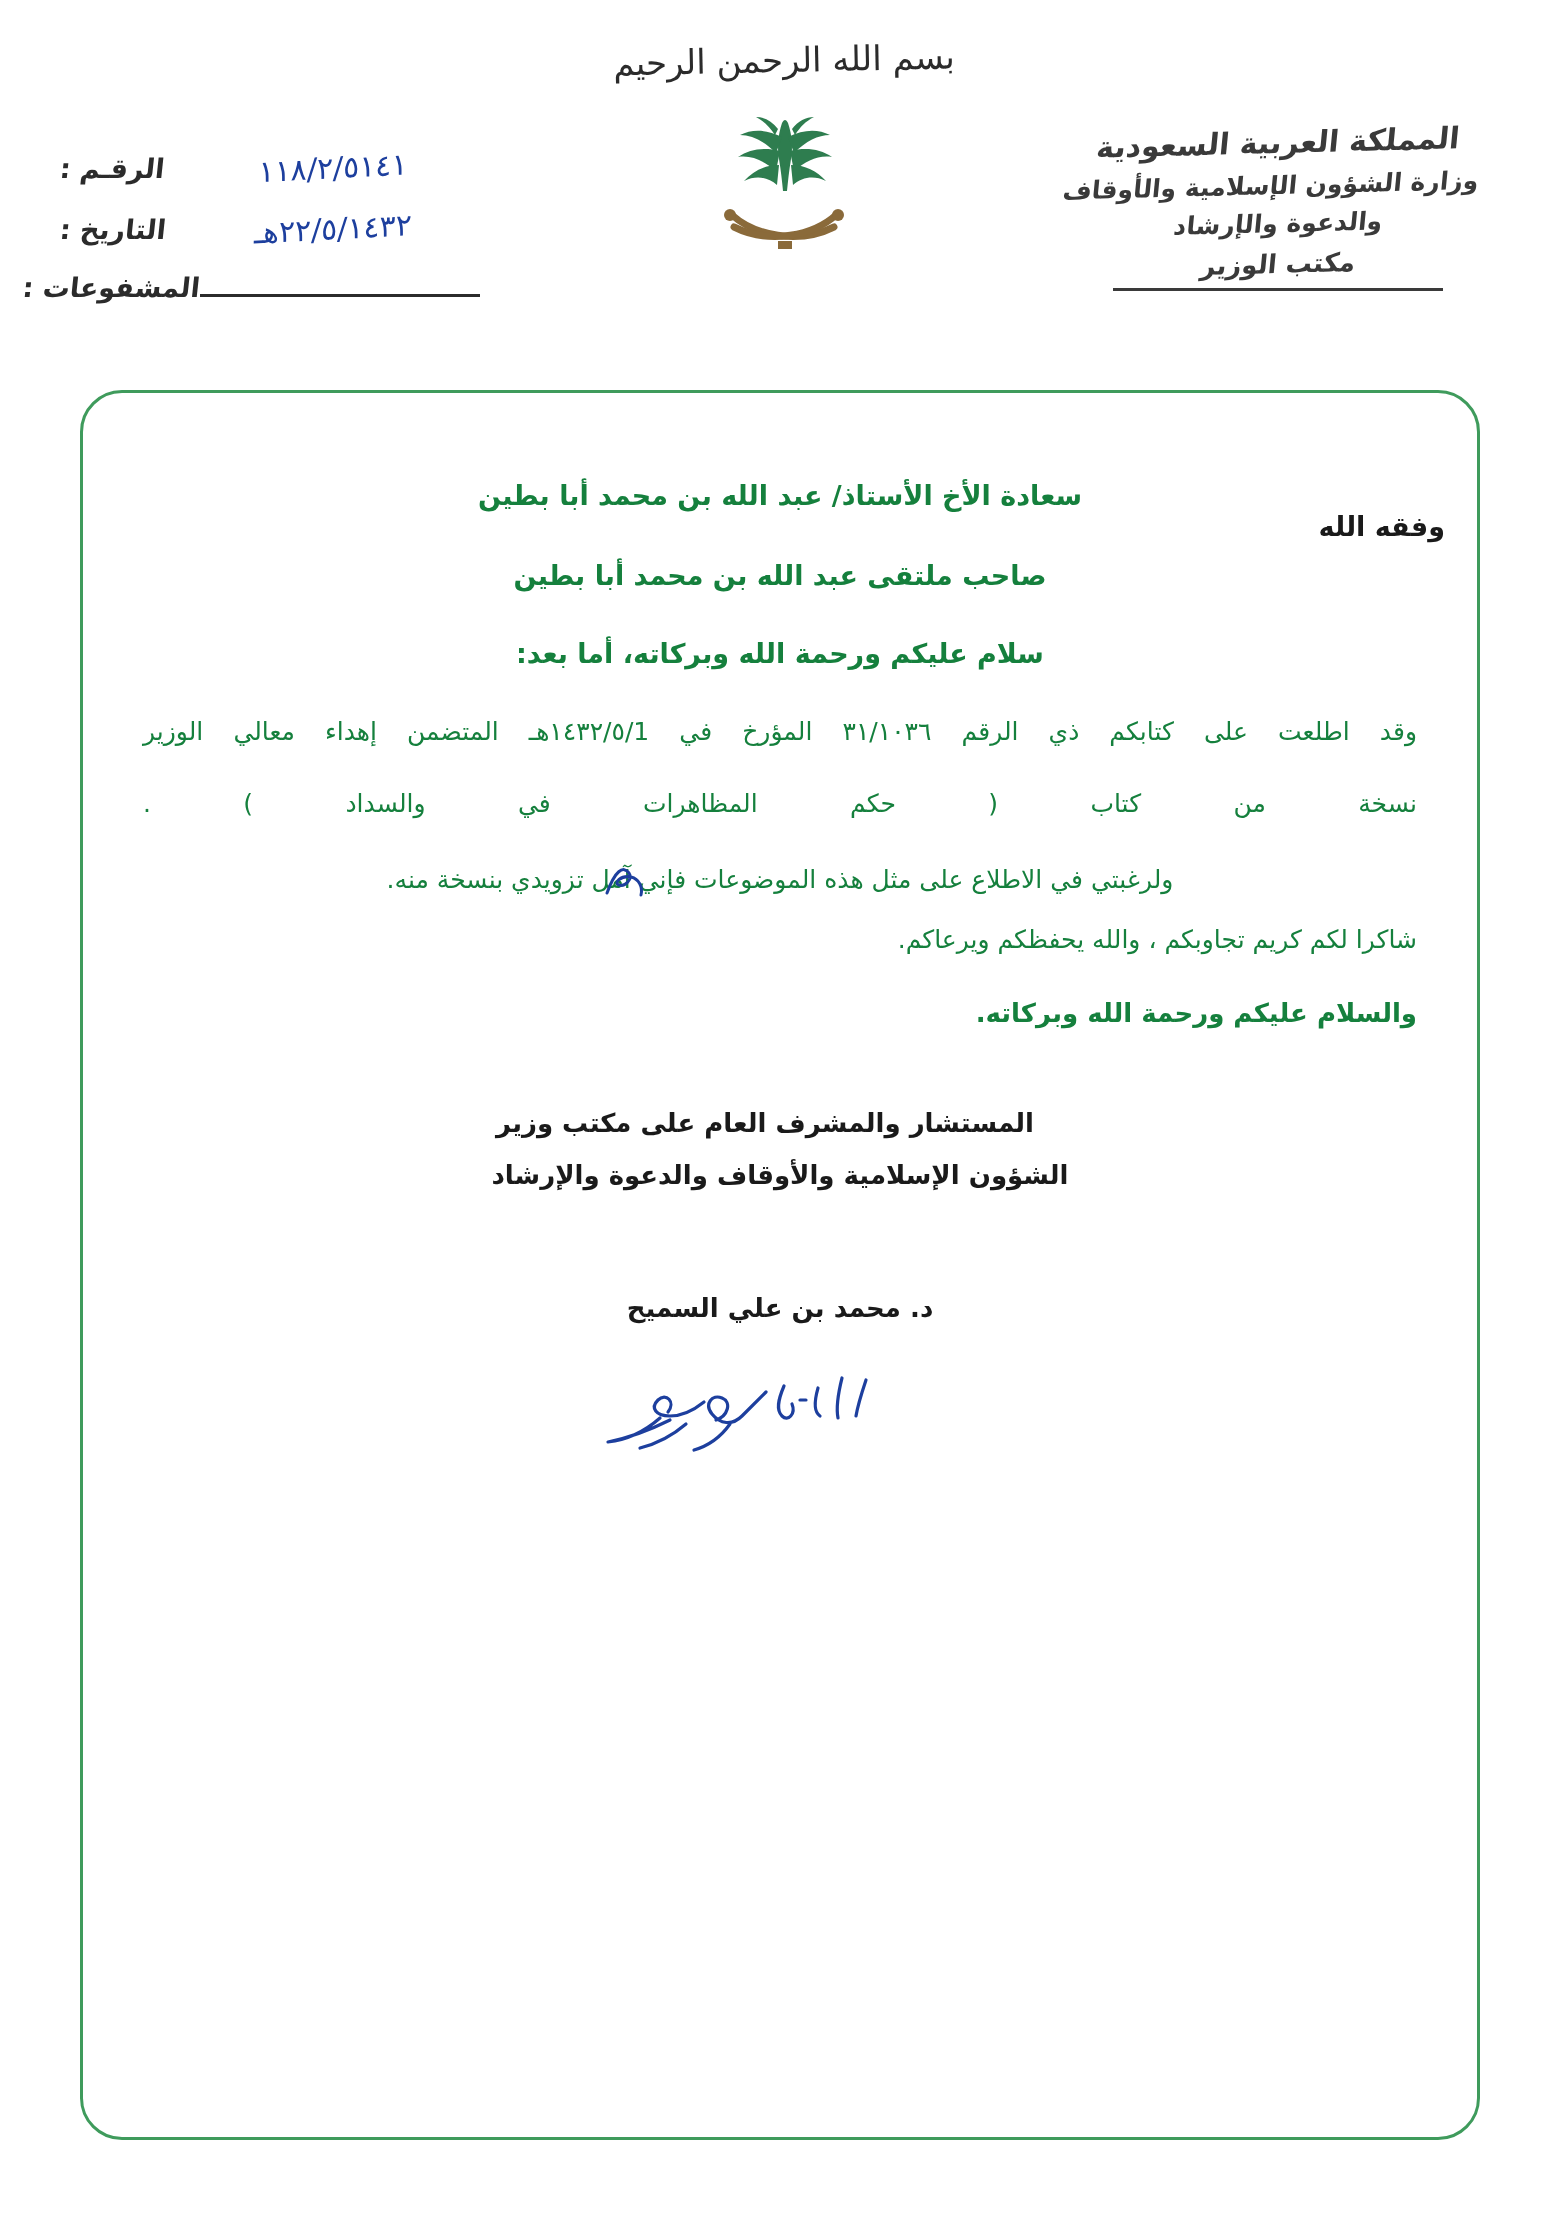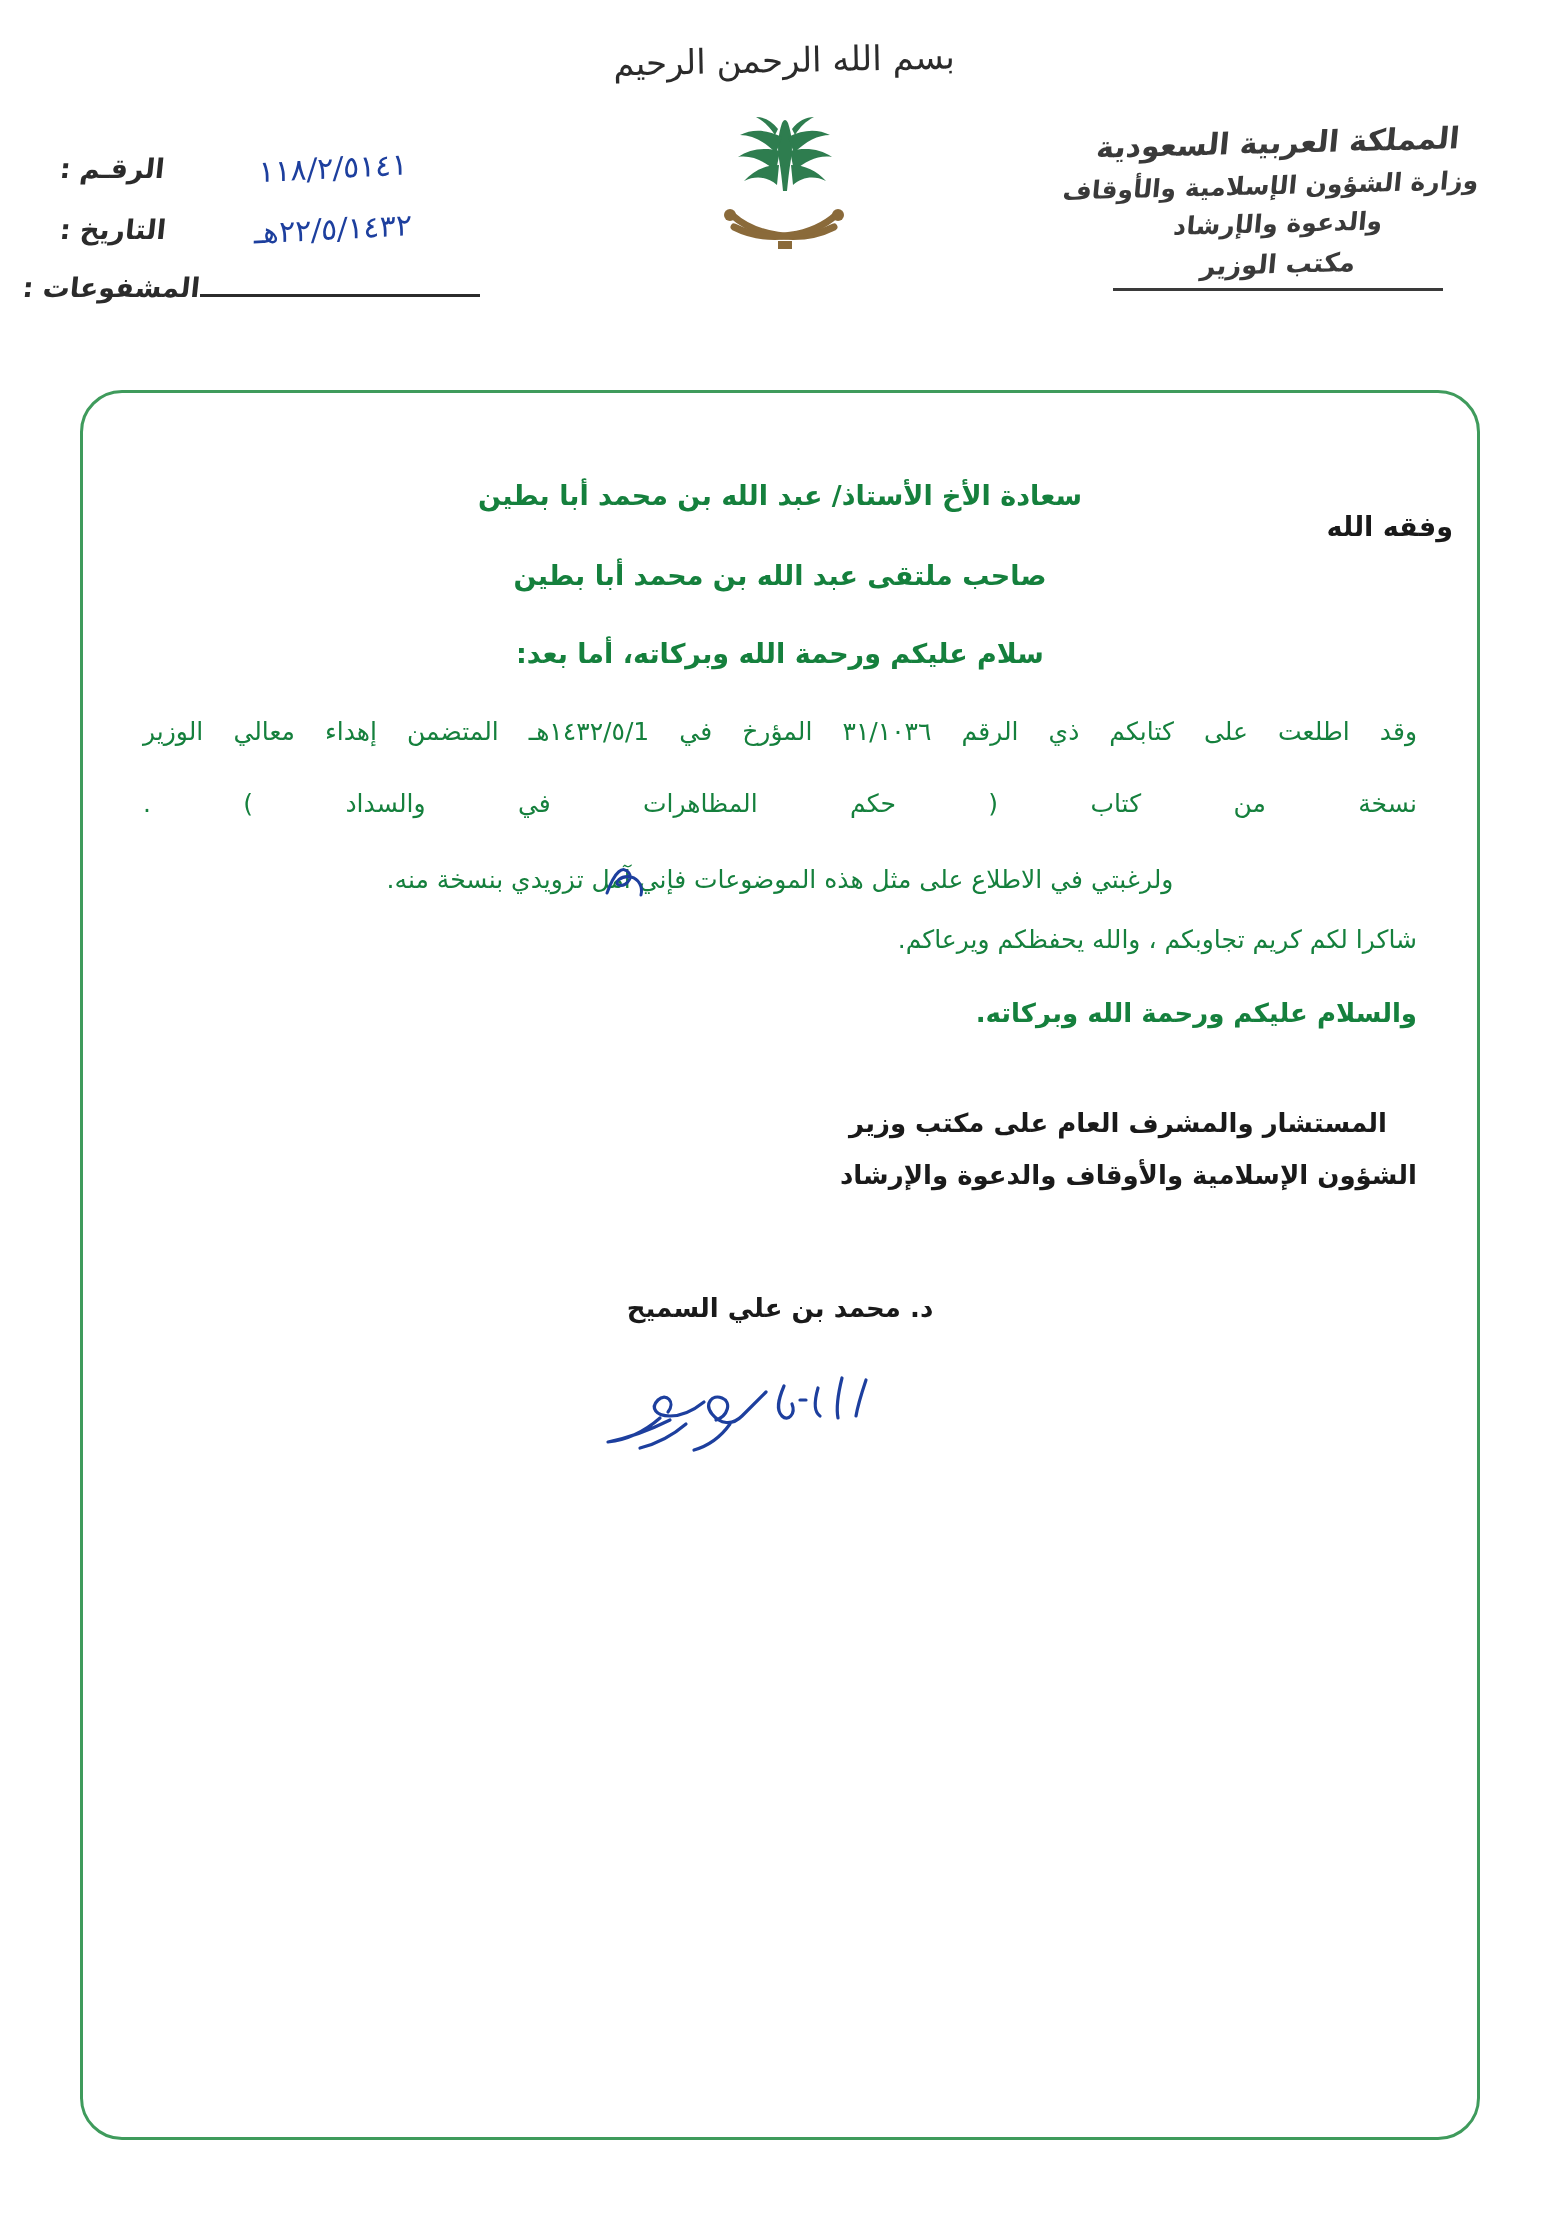--- a/index.html
+++ b/index.html
@@ -140,35 +140,36 @@
   .center { text-align: center; }
   .just  { text-align: justify; text-align-last: justify; }
 
   .l-salut { margin-top: 18px; font-size: 27px; }
   .l-title { margin-top: 30px; font-size: 27px; }
   .l-greet { margin-top: 28px; font-size: 27px; }
 
   .wafaqah {
     position: absolute;
     top: 118px;
-    right: 24px;
+    right: 32px;
     font-size: 27px;
     font-weight: bold;
     font-family: "DejaVu Sans", sans-serif;
   }
 
   .p1 { margin-top: 36px; text-align: center; font-size: 25px; font-weight: normal;}
   .p2 { margin-top: 30px; font-size: 25px; font-weight: normal; }
   .p3 { margin-top: 26px; font-size: 25px; font-weight: normal; }
   .p4 { margin-top: 30px; text-align: center; font-size: 25px; font-weight: normal;}
   .p5 { margin-top: 13px; font-size: 25px; font-weight: normal;}
   .p6 { margin-top: 26px; text-align: right; font-size: 26px; font-weight: bold;}
 
   .sig-block {
     margin-top: 60px;
+    text-align: center;
     font-size: 26px;
     font-weight: bold;
     line-height: 2.0;
   }
   .sig-l1 { margin-right: 30px; }
   .sig-name {
     margin-top: 92px;
     text-align: center;
     font-size: 26px;
     font-weight: bold;

